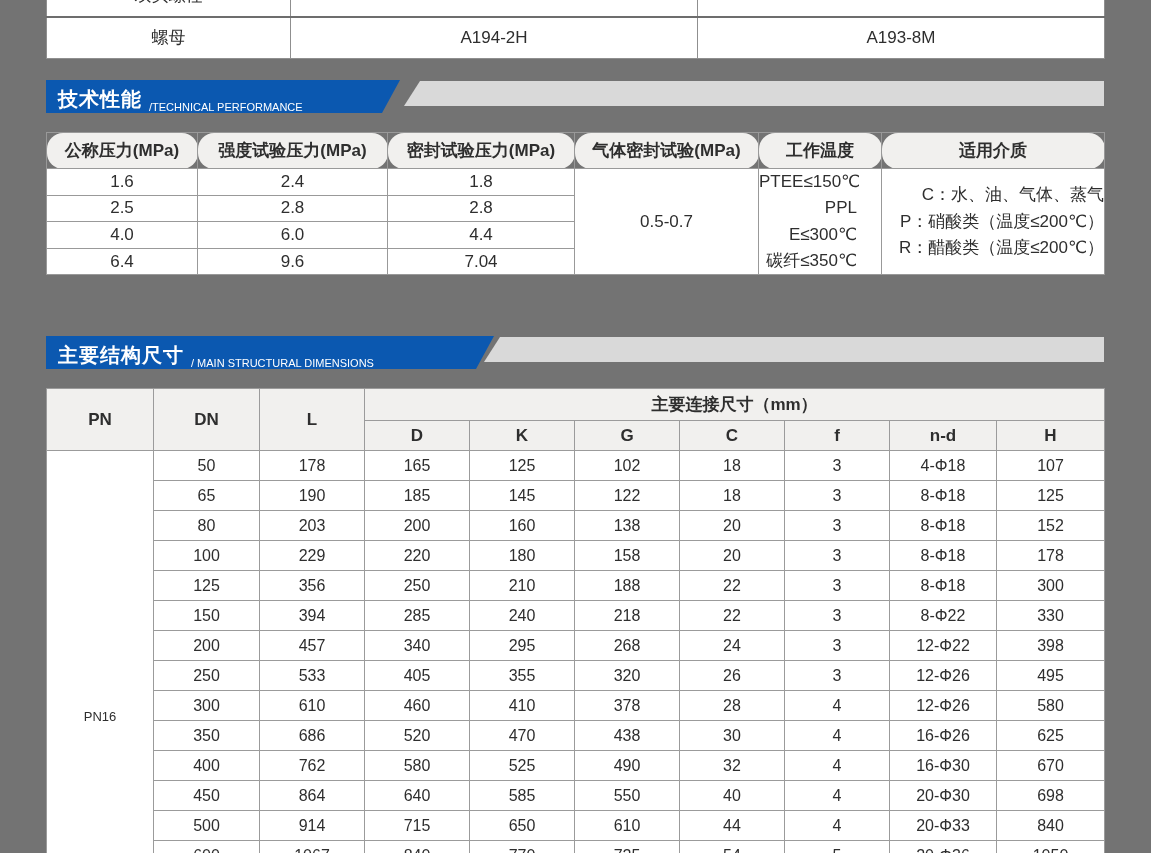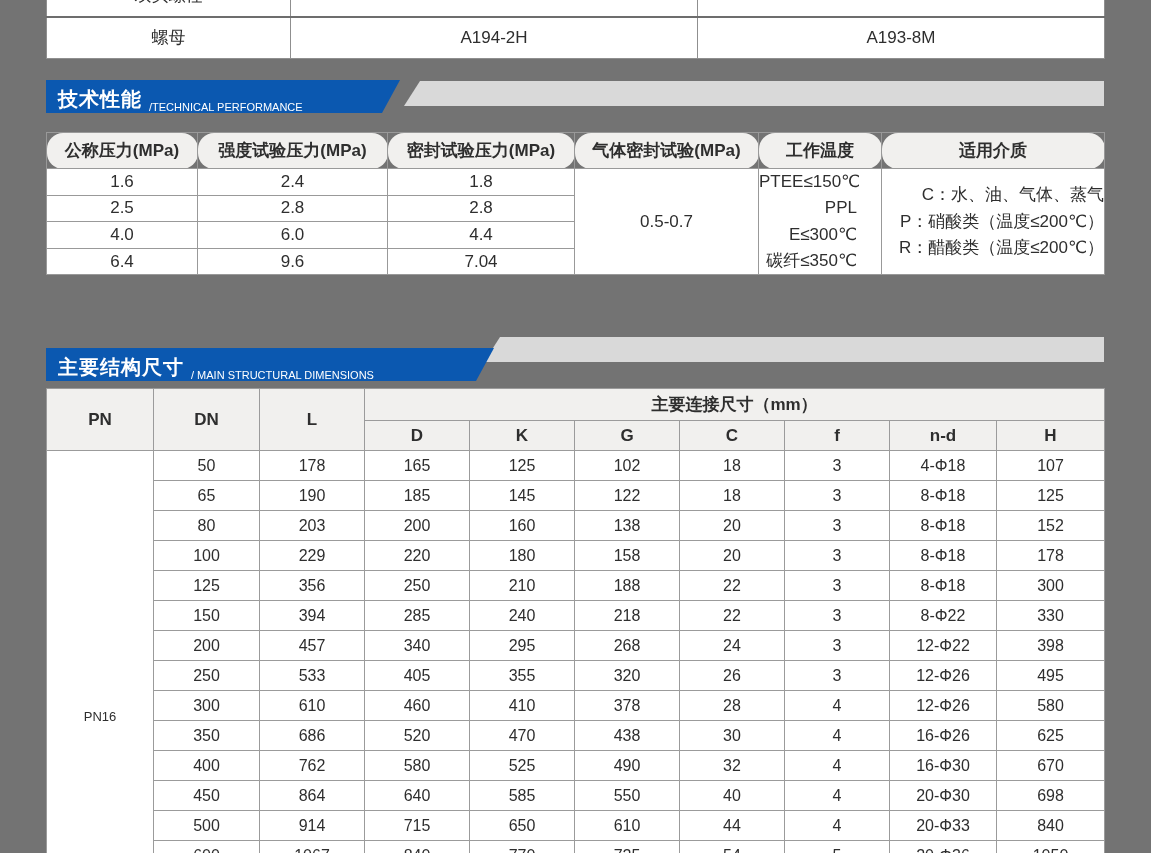--- a/index.html
+++ b/index.html
@@ -18,21 +18,21 @@
   .banner { position:absolute; left:46px; height:33px; }
   .banner .blue { position:absolute; left:0; top:0; height:33px; background:#0b58b0;
     clip-path:polygon(0 0,100% 0,calc(100% - 18px) 100%,0 100%);
     display:flex; align-items:flex-end; padding:0 34px 0 12px; white-space:nowrap; }
   .banner .zh { color:#ffffff; font-size:20px; font-weight:bold; letter-spacing:1px; }
   .banner .en { color:#ffffff; font-size:11px; margin-left:7px; }
   .banner .gray { position:absolute; top:1px; height:25px; background:#d9d9d9;
     clip-path:polygon(16px 0,100% 0,100% 100%,0 100%); }
   #banner-tech .blue { width:354px; }
   #banner-tech .gray { left:358px; width:700px; }
-  #banner-dims .blue { width:448px;margin-top:12px; }
+  #banner-dims .blue { width:448px; }
   #banner-dims .gray { left:438px; width:620px; }
 
   
   .tech-table { position:absolute; left:46px; top:132px; width:1058px; }
   .tech-table th, .tech-table td { border:1px solid #999999; font-size:17px; }
   .tech-table thead th { height:36px; background:#f1f0ee; font-weight:bold;border-radius:16px; }
   .tech-table tbody td { height:21px; background:#fff; }
   .tech-table td.temp-cell { text-align:right; padding-right:24px; line-height:1.55; }
   .tech-table td.media-cell { text-align:right; padding-left:9px; line-height:1.55; }
 

